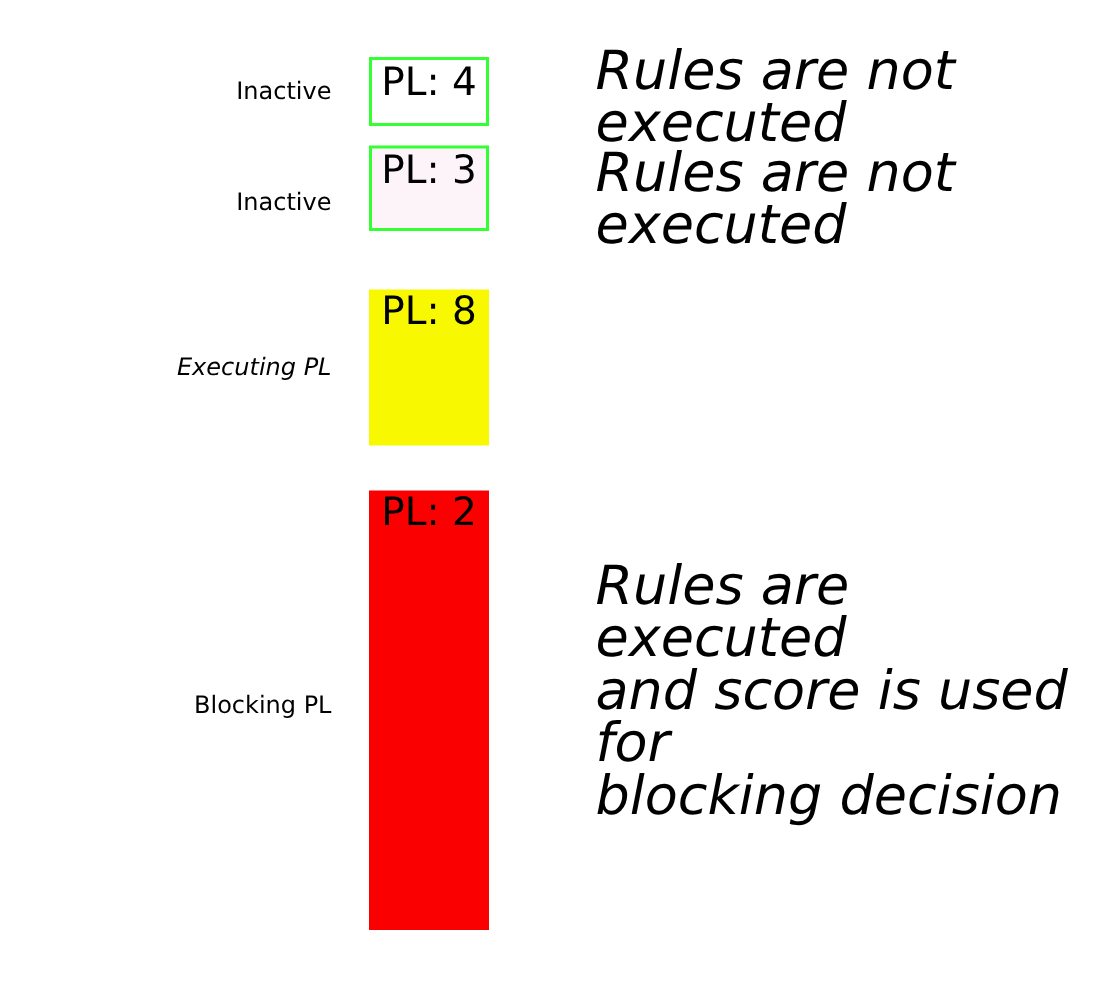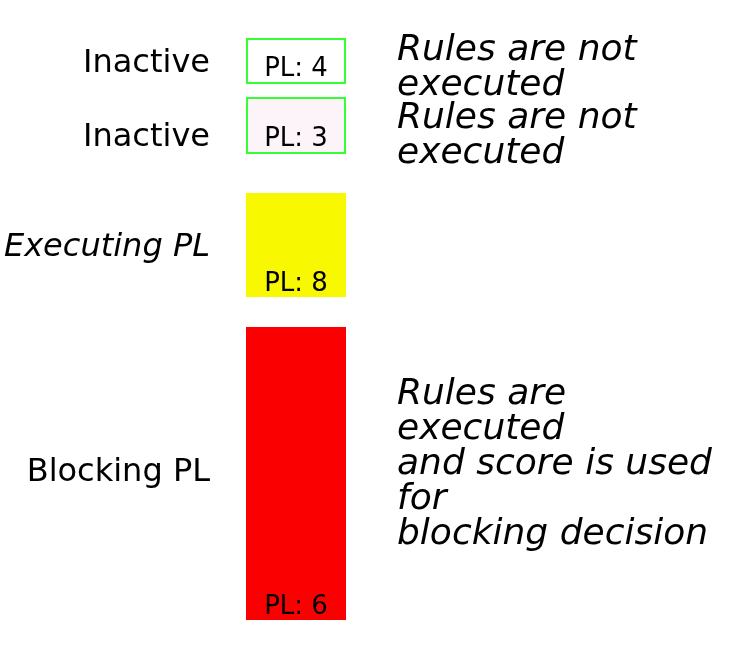--- a/index.html
+++ b/index.html
@@ -13,41 +13,41 @@
     height: 665px;
     background: #ffffff;
     font-family: "DejaVu Sans", sans-serif;
     color: #000000;
     overflow: hidden;
   }
 
   
   .row-label {
     position: absolute;
-    left: 0;
+    left: 11px;
     width: 210px;
     text-align: right;
-    font-size: 32px;
+    font-size: 16px;
     line-height: 32px;
     transform: translateY(-50%);
     white-space: nowrap;
   }
   .label-1 { top: 61px; }
   .label-2 { top: 135px; }
   .label-3 { top: 245px; font-style: italic; }
   .label-4 { top: 470px; }
 
   
   .pl-box {
     position: absolute;
     left: 246px;
-    width: 100px;
+    width: 80px;
     box-sizing: border-box;
     display: flex;
-    align-items: flex-end;
+    align-items: flex-start;
     justify-content: center;
     font-size: 26px;
     white-space: nowrap;
   }
   .box-1 {
     top: 38px;  height: 46px;
     border: 2px solid var(--border-green);
     background: var(--box-white);
   }
   .box-2 {
@@ -96,19 +96,19 @@
   </div>
   <div class="row-desc desc-2">Rules are not executed</div>
 
   <div class="row-label label-3">Executing PL</div>
   <div class="pl-box box-3">
     <span>PL: 8</span>
   </div>
 
   <div class="row-label label-4">Blocking PL</div>
   <div class="pl-box box-4">
-    <span>PL: 6</span>
+    <span>PL: 2</span>
   </div>
   <div class="row-desc desc-4">Rules are executed
 and score is used for
 blocking decision</div>
 
 </div>
 
 </body></html>

